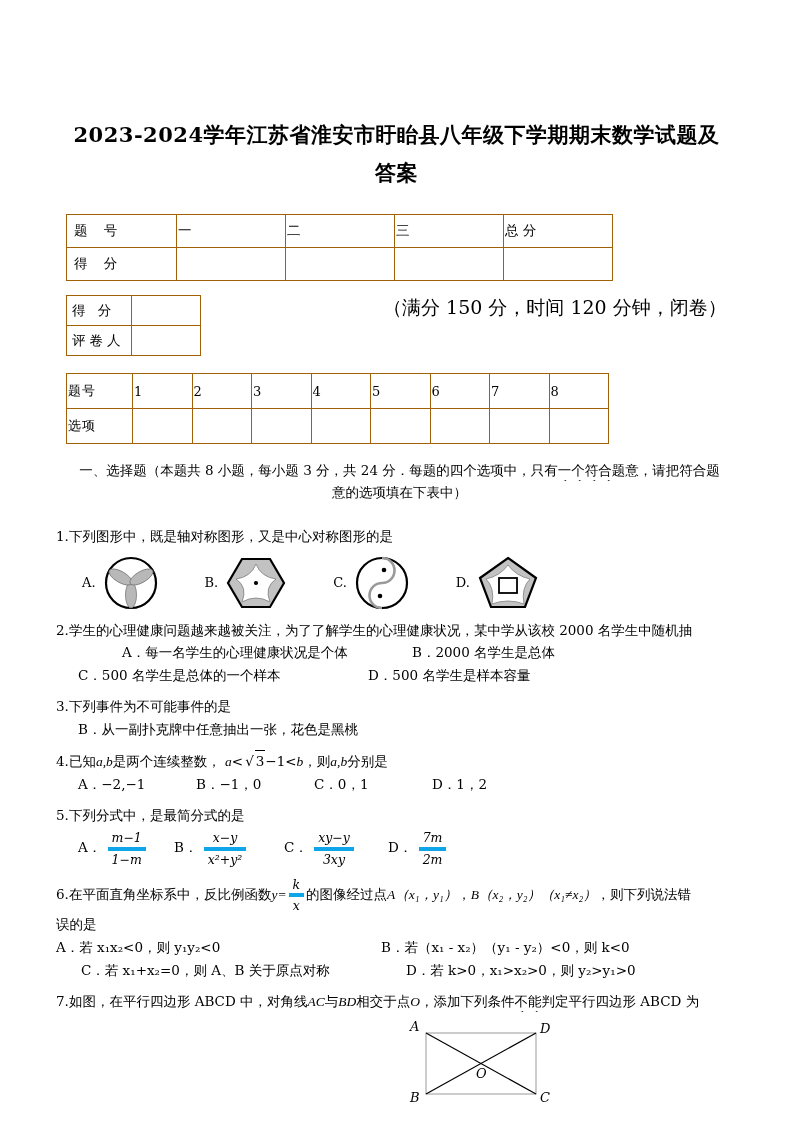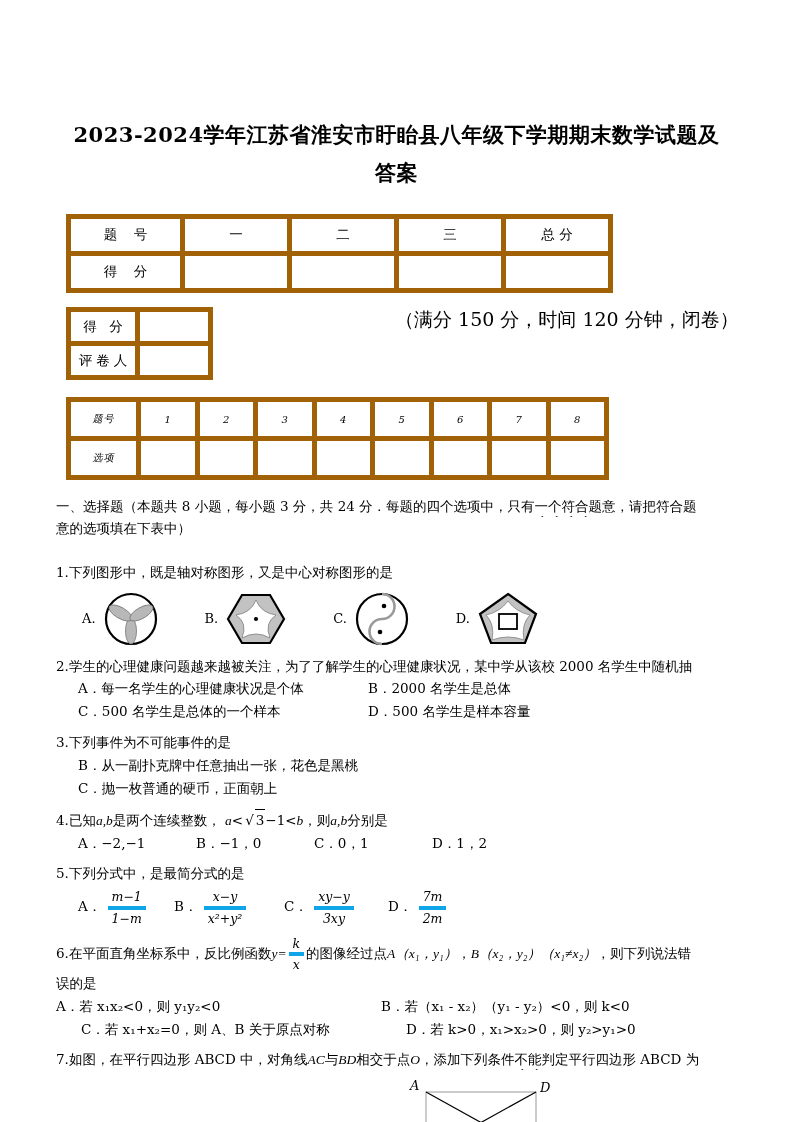--- a/index.html
+++ b/index.html
@@ -20,43 +20,43 @@
     font-size:21px;
     line-height:38px;
     text-align:center;
     margin:0;
     padding:116px 72px 0 72px;
     letter-spacing:0.5px;
   }
 
   
   .tbl { border-collapse:collapse; table-layout:fixed; }
-  .tbl td { border:5px solid #a16207; text-align:center; vertical-align:middle;
+  .tbl td { border:1px solid #a16207; text-align:left; vertical-align:middle;
             font-size:13.5px; font-family:"DejaVu Serif","Liberation Serif",serif;margin-left:40px; }
 
   .score-table-wrap { padding:22px 0 0 66px; }
   #score-table { width:547px; }
   #score-table td { height:30px; }
   #score-table td.lbl { width:107px; letter-spacing:6px; text-indent:6px; }
 
   .mid-row { display:flex; align-items:flex-start; padding:14px 0 0 66px; }
   #grader-table { width:128px; }
   #grader-table td { height:27px; }
   #grader-table td.lbl { width:62px; letter-spacing:4px; text-indent:4px; }
   #grader-table td.blank { width:66px; }
   .exam-note { font-size:19px; margin-left:182px; white-space:nowrap; }
 
   .ans-table-wrap { padding:17px 0 0 66px; }
   #answer-table { width:543px; }
-  #answer-table td { height:32px; font-size:10px;font-style:italic; }
+  #answer-table td { height:32px; font-size:13px; }
   #answer-table td.lbl { width:63px; letter-spacing:1px; }
 
   
   .content { padding:10px 50px 0 56px; font-size:13.5px; line-height:1.62; }
-  .sec-head { margin:6px 0 0 0; text-indent:0; }
+  .sec-head { margin:6px 0 0 0; text-indent:0;text-align:center; }
   .q { margin-top:9px; }
   .q-opts { margin:1px 0 0 22px; }
   .opt-line { margin-top:1px; }
   .opt { display:inline-block; }
   .dotted { border-bottom:none; position:relative; }
   .dotted::after {
     content:"";
     position:absolute; left:0; right:0; bottom:-4px; height:3px;
     background-image:radial-gradient(circle, #000 0.8px, transparent 1px);
     background-size:14.5px 3px; background-repeat:repeat-x;
@@ -209,33 +209,32 @@
             <rect x="22" y="23" width="18" height="15" fill="#fff" stroke="#000" stroke-width="1.8"></rect>
           </svg>
         </div>
       </div>
     </div>
 
     <div class="q">
       <span>2.</span><span>学生的心理健康问题越来越被关注，为了了解学生的心理健康状况，某中学从该校 2000 名学生中随机抽</span>
       <div class="q-opts">
         <div class="opt-line">
-          <span class="opt" style="width:290px;">A．每一名学生的心理健康状况是个体</span><span class="opt">B．2000 名学生是总体</span>
+          <span class="opt" style="width:290px;margin-left:44px;">A．每一名学生的心理健康状况是个体</span><span class="opt">B．2000 名学生是总体</span>
         </div>
         <div class="opt-line">
           <span class="opt" style="width:290px;">C．500 名学生是总体的一个样本</span><span class="opt">D．500 名学生是样本容量</span>
         </div>
       </div>
     </div>
 
     <div class="q">
       <span>3.</span><span>下列事件为不可能事件的是</span>
       <div class="q-opts">
         <div class="opt-line">B．从一副扑克牌中任意抽出一张，花色是黑桃</div>
-        <div class="opt-line">C．抛一枚普通的硬币，正面朝上</div>
       </div>
     </div>
 
     <div class="q">
       <span>4.</span><span>已知</span><span class="it">a,b</span><span>是两个连续整数，</span>
       <span class="it">a</span><span>&lt;</span><span class="rad">√<span class="bar">3</span></span><span>−1&lt;</span><span class="it">b</span><span>，则</span><span class="it">a,b</span><span>分别是</span>
       <div class="q-opts">
         <span class="opt" style="width:118px;">A．−2,−1</span><span class="opt" style="width:118px;">B．−1，0</span><span class="opt" style="width:118px;">C．0，1</span><span class="opt">D．1，2</span>
       </div>
     </div>

